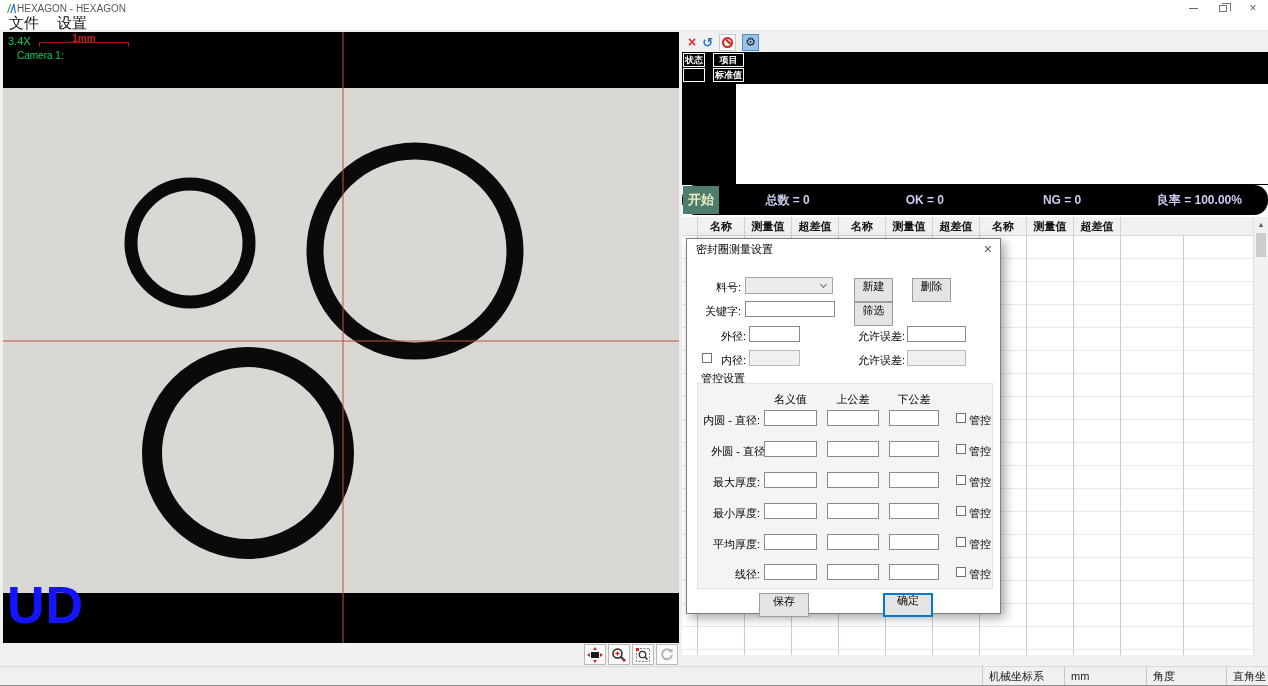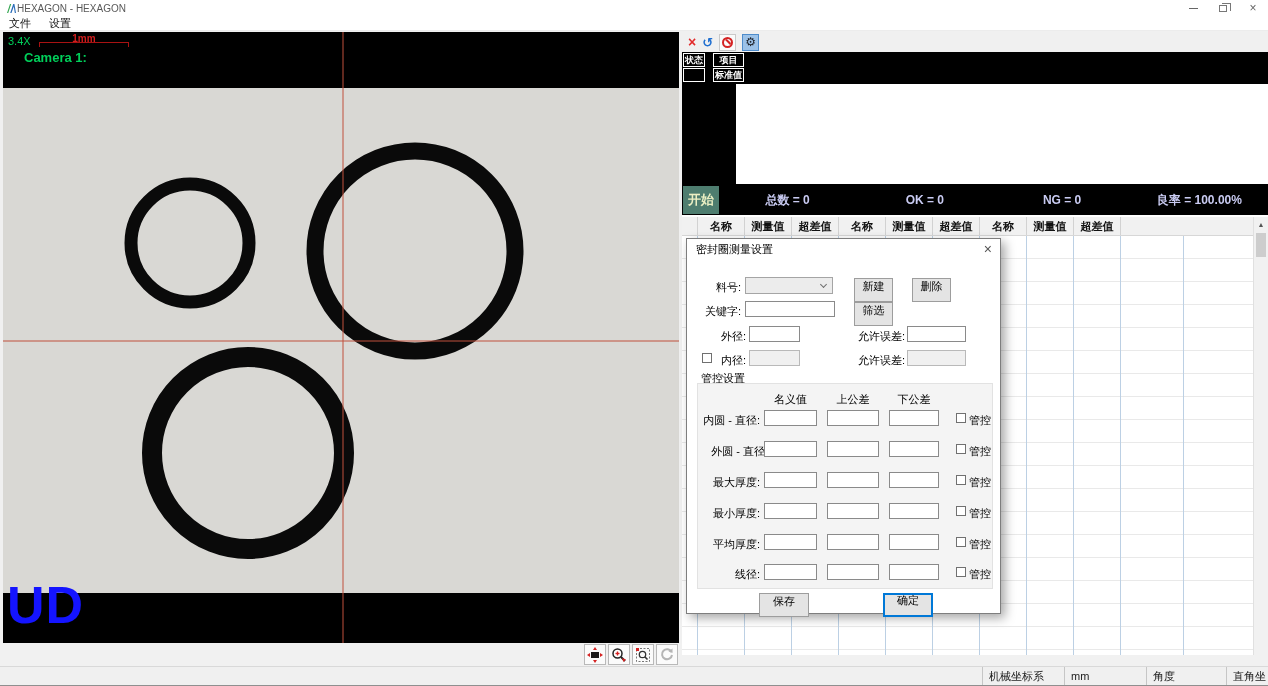--- a/index.html
+++ b/index.html
@@ -13,28 +13,28 @@
   .app-logo { margin-left:6px; display:block; }
   .title-text { font-size:10px; color:#595959; }
   .win-controls { margin-left:auto; display:flex; }
   .winbtn { width:30px; height:16px; display:flex; align-items:center; justify-content:center; color:#666; }
   .glyph-min { width:9px; height:1px; background:#666; display:block; }
   .glyph-restore { width:8px; height:7px; border:1px solid #777; position:relative; display:block; background:#fff; }
   .glyph-restore::before { content:""; position:absolute; left:2px; top:-3px; width:8px; height:7px;
               border:1px solid #777; border-left:none; border-bottom:none; }
   .glyph-close { font-size:12px; line-height:1; color:#666; }
   .menubar { position:absolute; top:16px; left:0; right:0; height:15px; background:#fff;
-             border-bottom:1px solid #ececec; display:flex; align-items:center; font-size:11px; color:#111; }
+             border-bottom:1px solid #ececec; display:flex; align-items:center; font-size:15px; color:#111; }
   .menu-item { padding:0 9px; }
 
   
   .cam { position:absolute; left:3px; top:32px; width:676px; height:611px; background:#000; }
   .cam svg { position:absolute; left:0; top:0; }
   .cam-zoom { position:absolute; left:5px; top:3px; color:#00cf5a; font-size:11px; font-weight:normal; }
-  .cam-name { position:absolute; left:21px; top:18px; color:#00cf5a; font-size:13px; font-weight:bold; }
+  .cam-name { position:absolute; left:14px; top:18px; color:#00cf5a; font-size:10px; font-weight:normal; }
   .scalebar { position:absolute; left:36px; top:1px; width:90px; height:16px; }
   .scalebar .line { position:absolute; left:0; right:0; top:9px; height:5px;
                     border-top:1px solid #a81212; border-left:1px solid #a81212; border-right:1px solid #a81212; }
   .scalebar .lbl { position:absolute; left:0; right:0; top:0; text-align:center;
                    color:#d31d1d; font-size:10px; font-weight:bold; }
   .cam-watermark { position:absolute; left:4px; top:547px; color:#1414ff; font-size:52px;
                    font-weight:bold; line-height:1; letter-spacing:1px; }
 
   
   .cam-toolbar { position:absolute; left:0; top:643px; width:682px; height:23px; background:#f1f1f1;
@@ -56,21 +56,21 @@
   .ic-gear-box { width:17px; height:17px; background:#9cc2e8; border:1px solid #4e8ccb; color:#20242c;
                  display:flex; align-items:center; justify-content:center; font-size:12px; line-height:1; }
 
   .rp-black { position:absolute; top:20px; left:0; right:0; height:133px; background:#000; }
   .hrow { position:absolute; left:1px; display:flex; gap:8px; }
   .hcell { border:1px solid #fff; color:#fff; font-size:9px; font-weight:bold; height:14px;
            display:flex; align-items:center; justify-content:center; }
   .rp-white { position:absolute; left:54px; top:32px; right:0; bottom:1px; background:#fff; }
 
   .runbar { position:absolute; top:153px; left:0; right:0; height:30px; background:#000;
-            display:flex; align-items:center; }
+            display:flex; align-items:center;border-radius:14px; }
   .startbtn { width:36px; height:28px; margin-left:1px; background:#4e7d6f; color:#ebefc3;
               font-size:13px; font-weight:bold; display:flex; align-items:center; justify-content:center; }
   .stat { flex:1; text-align:center; color:#c9cbf2; font-size:12px; font-weight:bold; }
 
   .rheader { position:absolute; top:185px; left:0; right:15px; height:19px; background:#f1f1f1;
              border-bottom:1px solid #d7d7d7; display:flex; }
   .rh-cell { border-right:1px solid #d2d2d2; font-size:11px; font-weight:bold; color:#111;
              display:flex; align-items:center; justify-content:center; }
   .rbody { position:absolute; top:204px; left:0; right:15px; bottom:11px;
            background:repeating-linear-gradient(180deg,#ffffff 0 22px,#e9e9e9 22px 23px); display:flex; }

